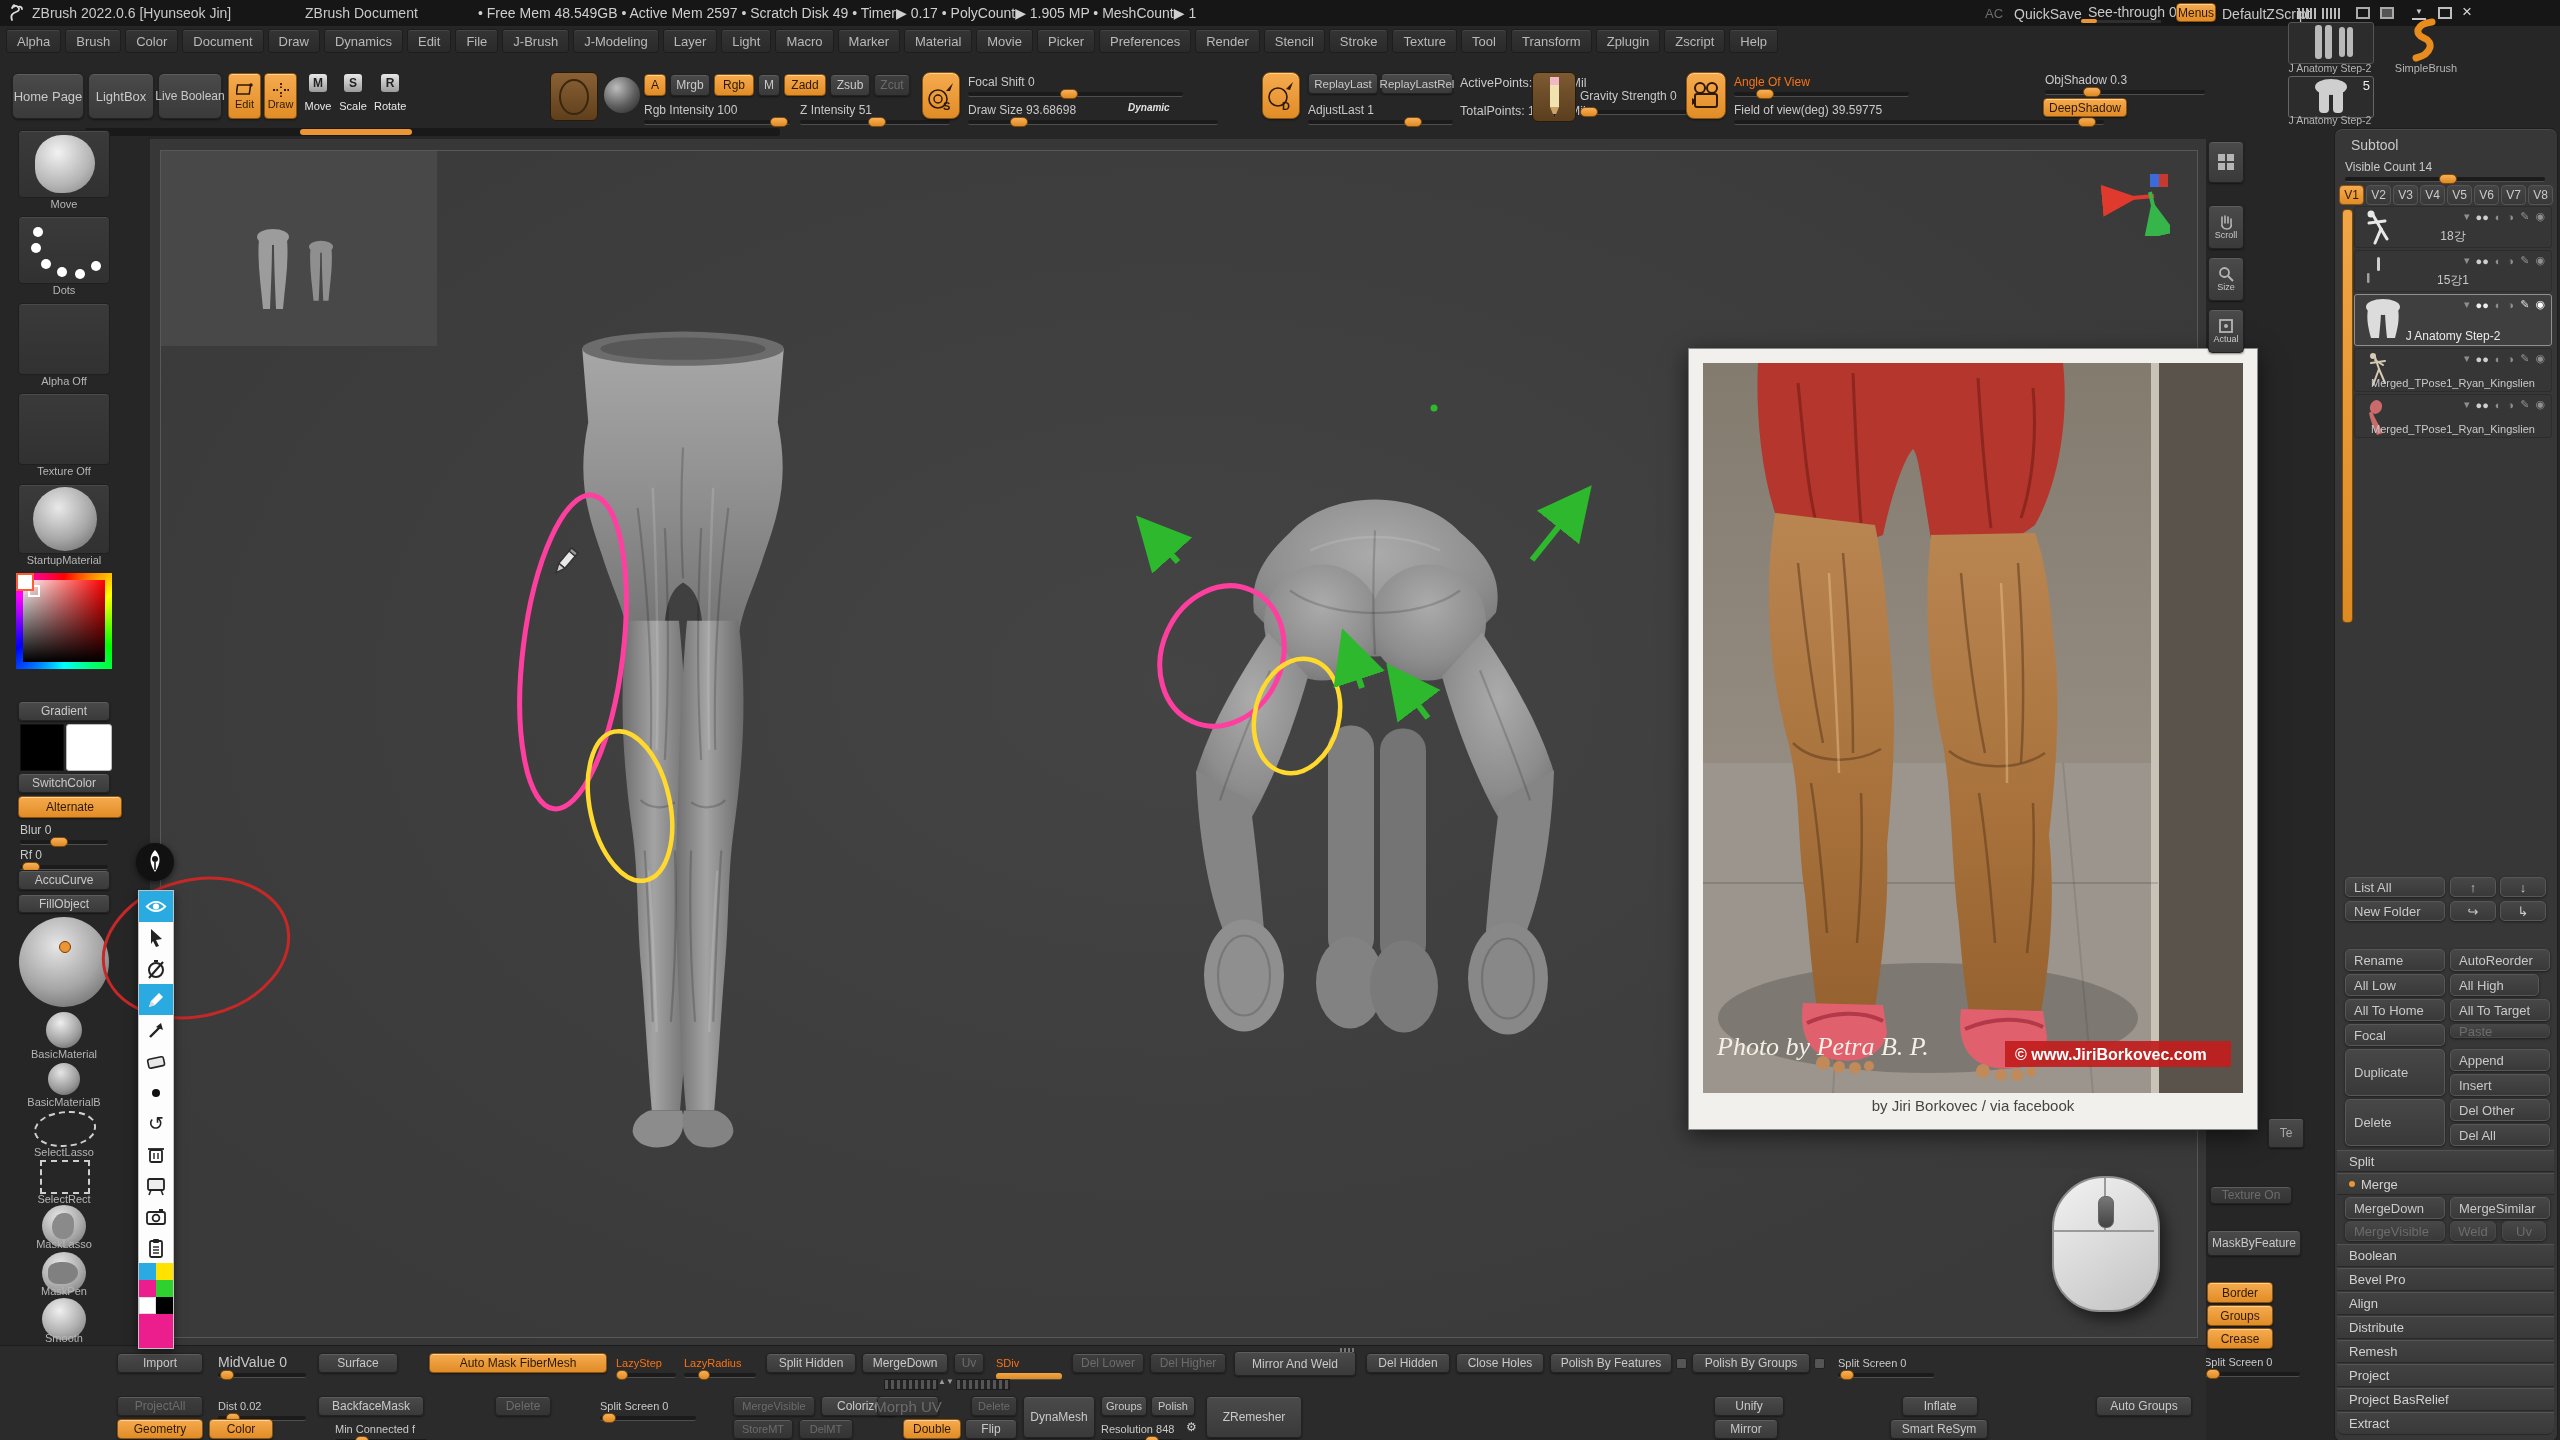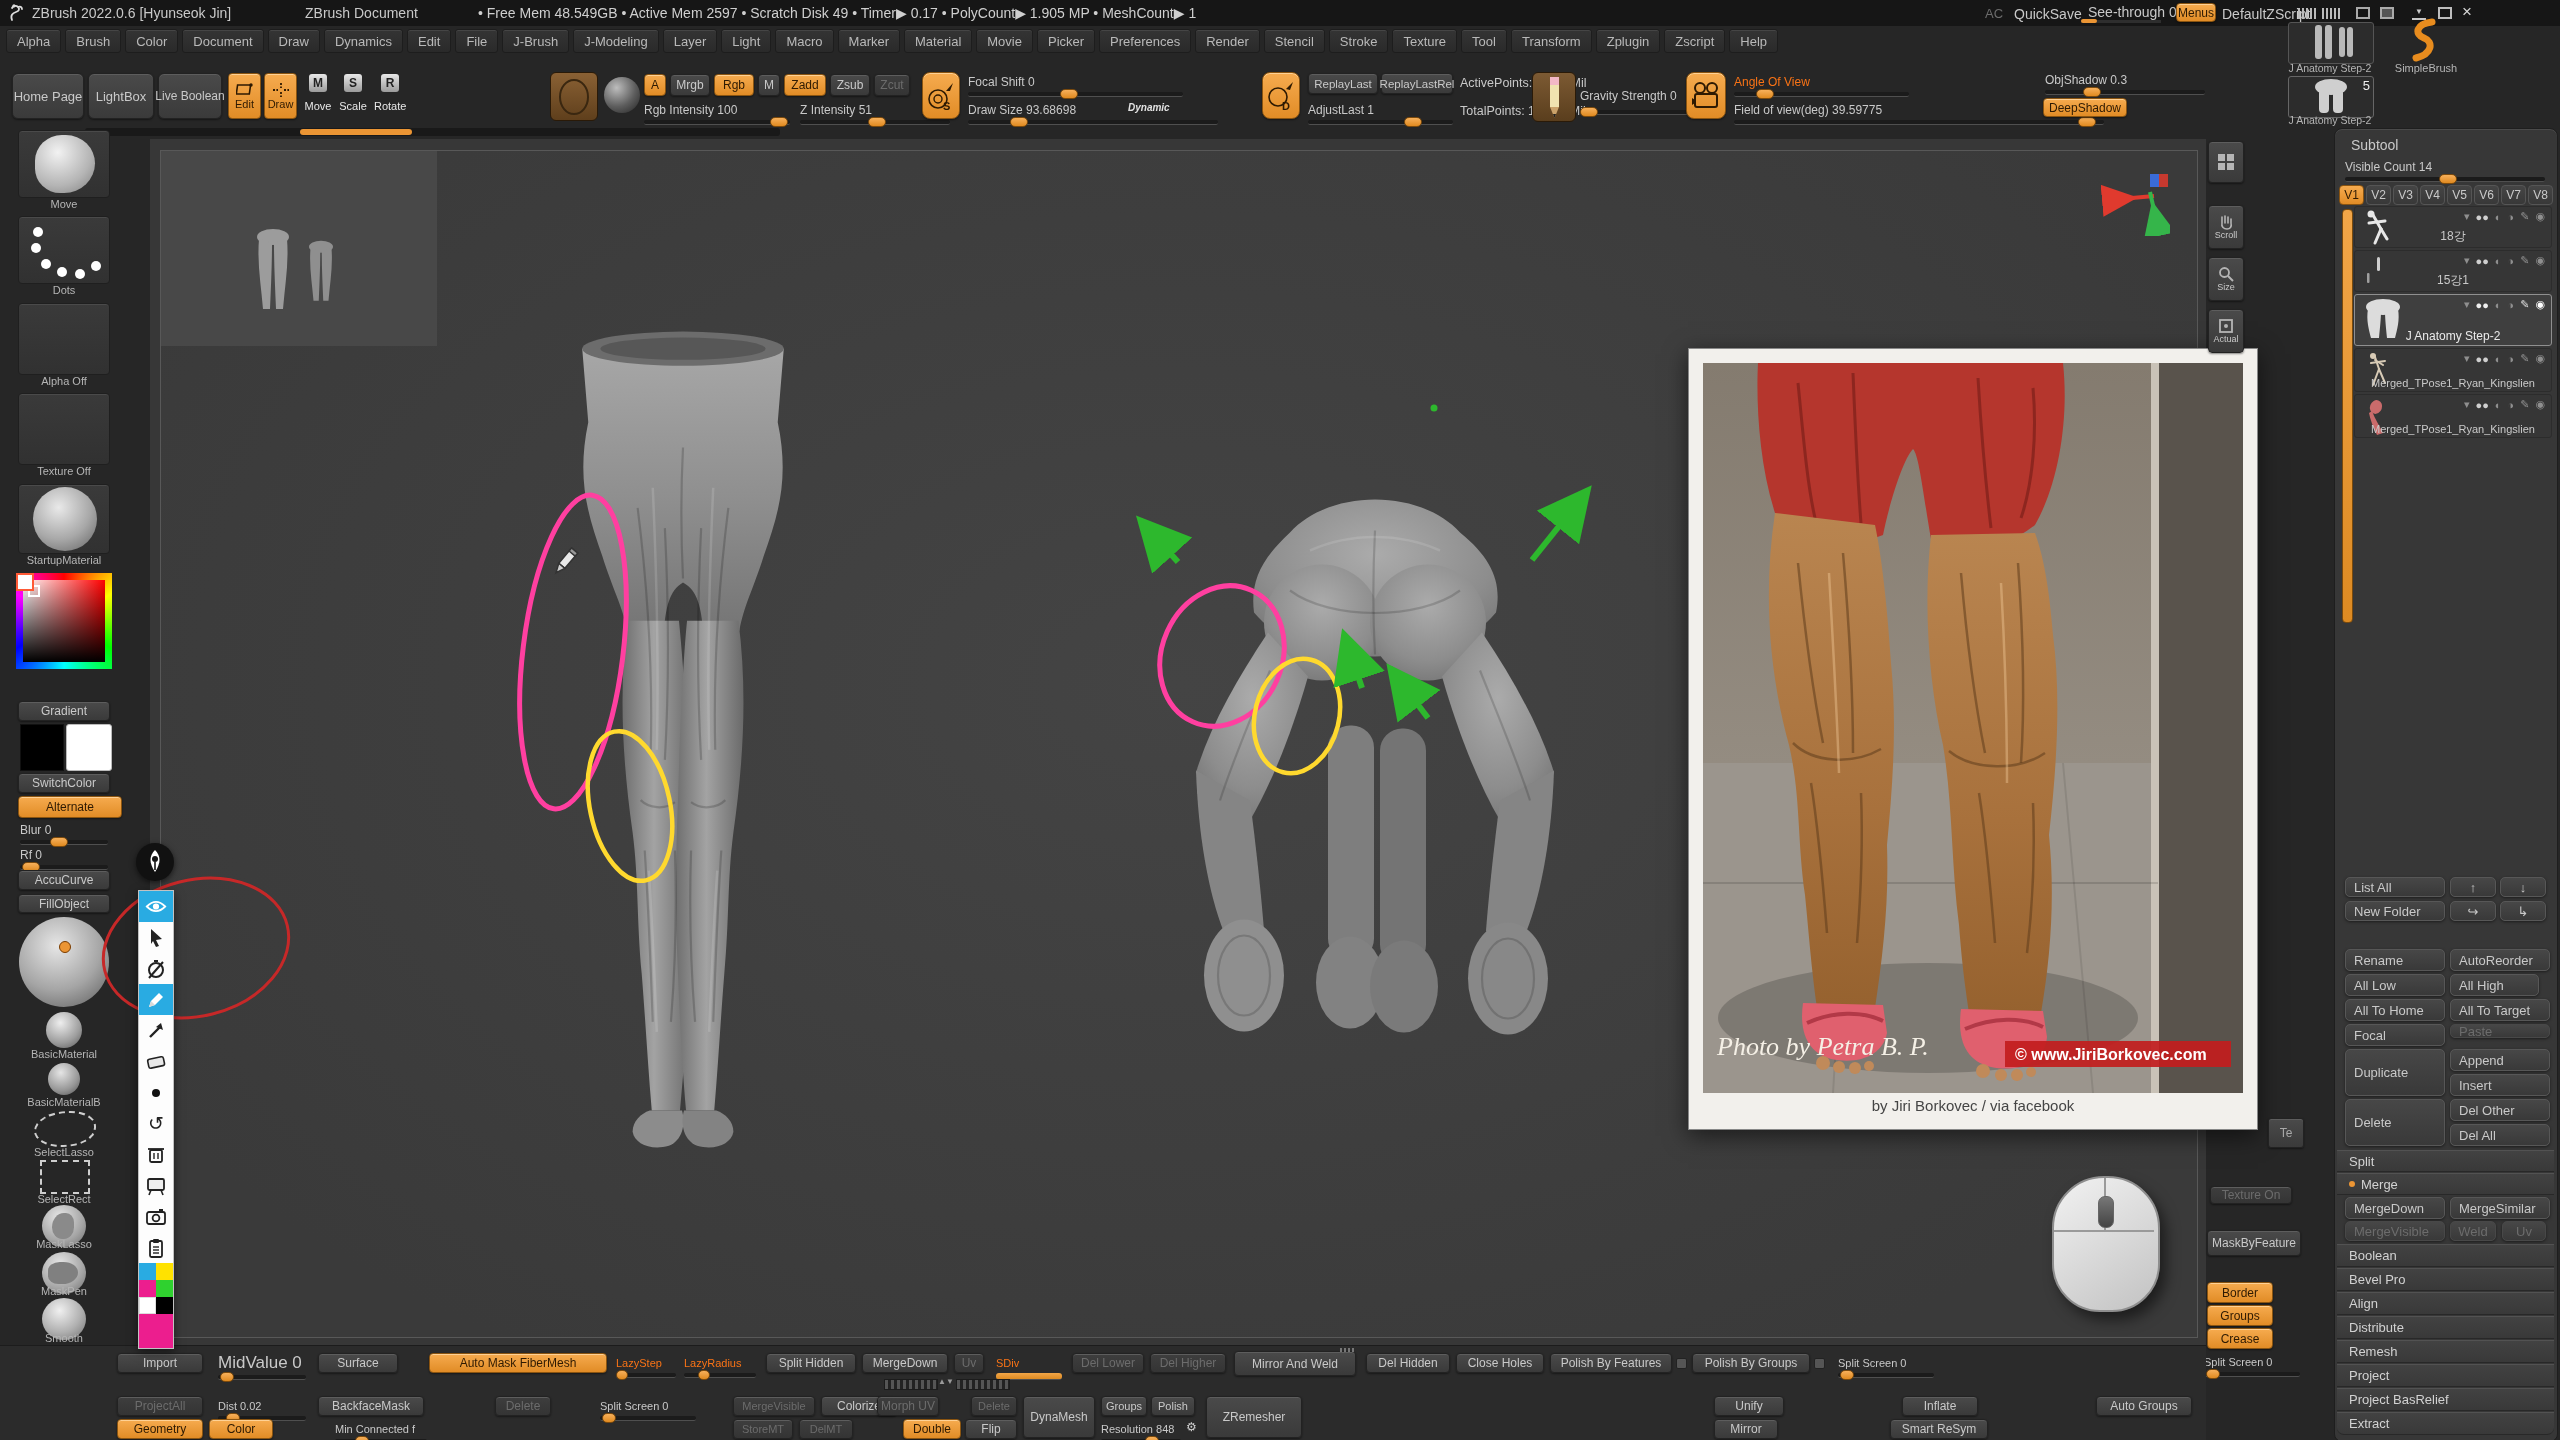--- a/index.html
+++ b/index.html
@@ -1048,21 +1048,21 @@
     </div>
   <div class="a shead" style="left:2337px;top:1412px;width:217px;height:23px;border-radius:0 0 7px 7px">
       <span>Extract</span>
     </div>
 
   <div class="a" style="left:0;top:1345px;width:2206px;height:95px;background:#2b2b2b;border-top:1px solid #1c1c1c">
 
     <div class="a btn" style="left:117px;top:7px;width:86px;height:20px">
         <span>Import</span>
       </div>
-    <div class="sl" style="left:218px;top:7px;width:88px"><span class="lb" style="font-size:17px">MidValue 0</span><div class="tr">
+    <div class="sl" style="left:218px;top:7px;width:88px"><span class="lb" style="font-size:14px">MidValue 0</span><div class="tr">
           <div class="hd" style="left:2px;width:14px"></div>
         </div></div>
     <div class="a btn" style="left:318px;top:7px;width:80px;height:20px">
         <span>Surface</span>
       </div>
     <div class="a btn or" style="left:429px;top:7px;width:178px;height:20px">
         <span>Auto Mask FiberMesh</span>
       </div>
     <div class="sl dim" style="left:616px;top:7px;width:60px"><span class="lb" style="font-size:11px">LazyStep</span><div class="tr">
           <div class="hd" style="left:0;width:12px"></div>
@@ -1126,21 +1126,21 @@
       </div>
     <div class="sl" style="left:600px;top:50px;width:96px"><span class="lb" style="font-size:11px">Split Screen 0</span><div class="tr">
           <div class="hd" style="left:2px;width:14px"></div>
         </div></div>
     <div class="a btn dimb" style="left:733px;top:50px;width:82px;height:20px;font-size:11px">
         <span>MergeVisible</span>
       </div>
     <div class="a btn" style="left:821px;top:50px;width:76px;height:20px">
         <span>Colorize</span>
       </div>
-    <div class="a btn dimb" style="left:877px;top:50px;width:62px;height:20px;font-size:12px">
+    <div class="a btn dimb" style="left:877px;top:50px;width:62px;height:20px;font-size:15px">
         <span>Morph UV</span>
       </div>
     <div class="a btn dimb" style="left:971px;top:50px;width:46px;height:20px;font-size:11px">
         <span>Delete</span>
       </div>
     <div class="a btn" style="left:1023px;top:50px;width:72px;height:42px">
         <span>DynaMesh</span>
       </div>
     <div class="a btn" style="left:1101px;top:50px;width:46px;height:20px;font-size:11px">
         <span>Groups</span>

